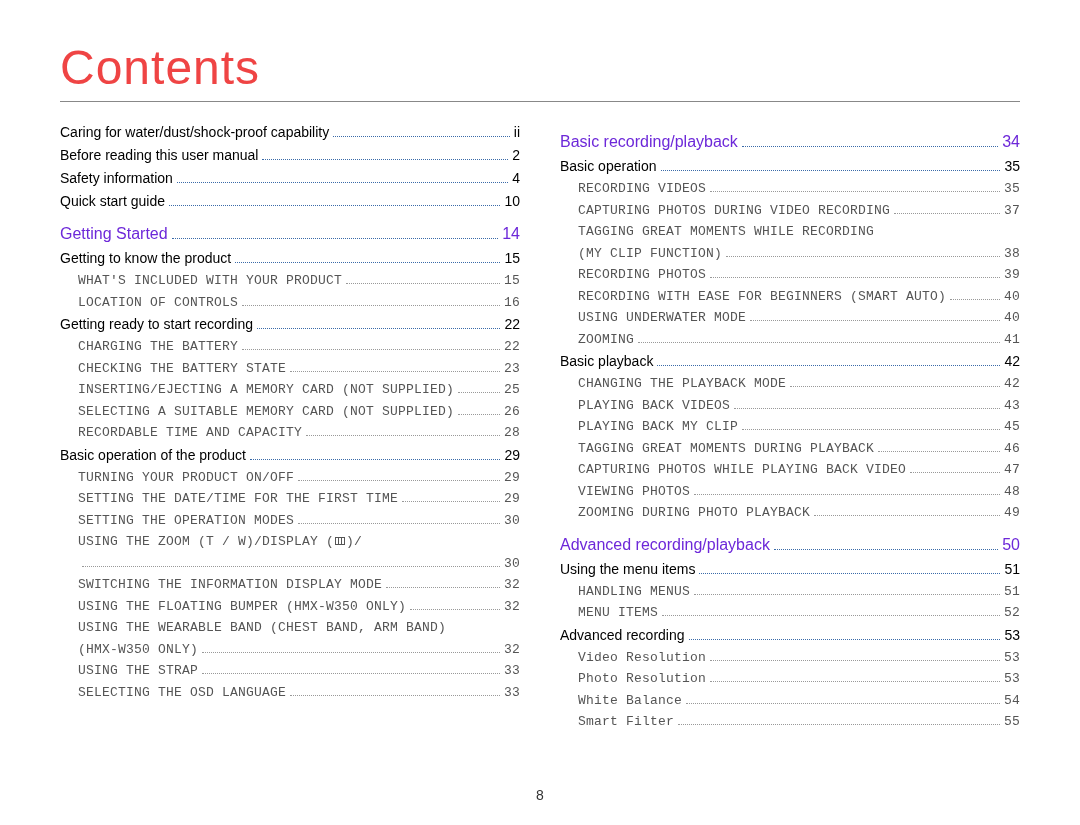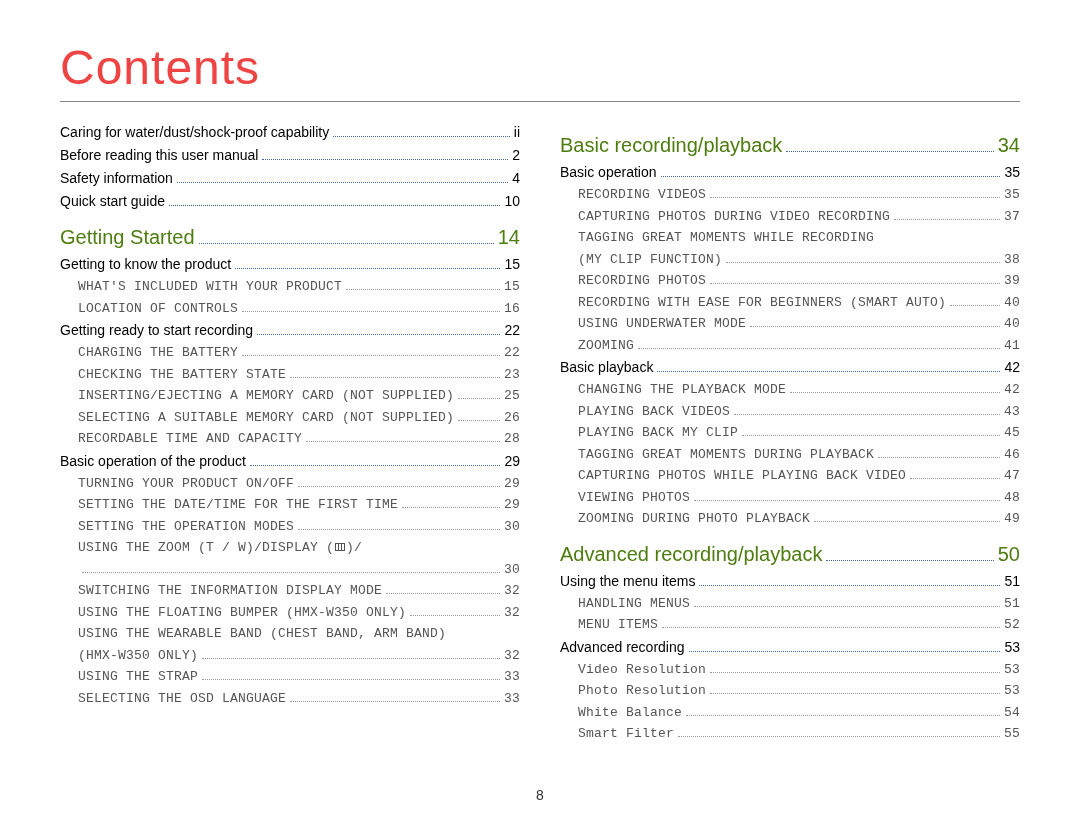--- a/index.html
+++ b/index.html
@@ -37,22 +37,22 @@
   .toc-row .label { flex: 0 0 auto; }
   .toc-row .dots {
     flex: 1 1 auto;
     border-bottom: 1px dotted #777;
     margin: 0 4px 3px 4px;
     min-width: 8px;
     height: 0.9em;
   }
   .toc-row .page { flex: 0 0 auto; }
   .lvl-section {
-    color: #4d7c0f;
-    font-size: 20px;
+    color: #6d28d9;
+    font-size: 16px;
     font-weight: 300;
     margin-top: 10px;
   }
   .lvl-section .dots { border-bottom-color: #3a6aa8; }
   .lvl-chapter {
     color: #000000;
     font-size: 14px;
     margin-top: 2px;
   }
   .lvl-chapter .dots { border-bottom-color: #3a6aa8; }

